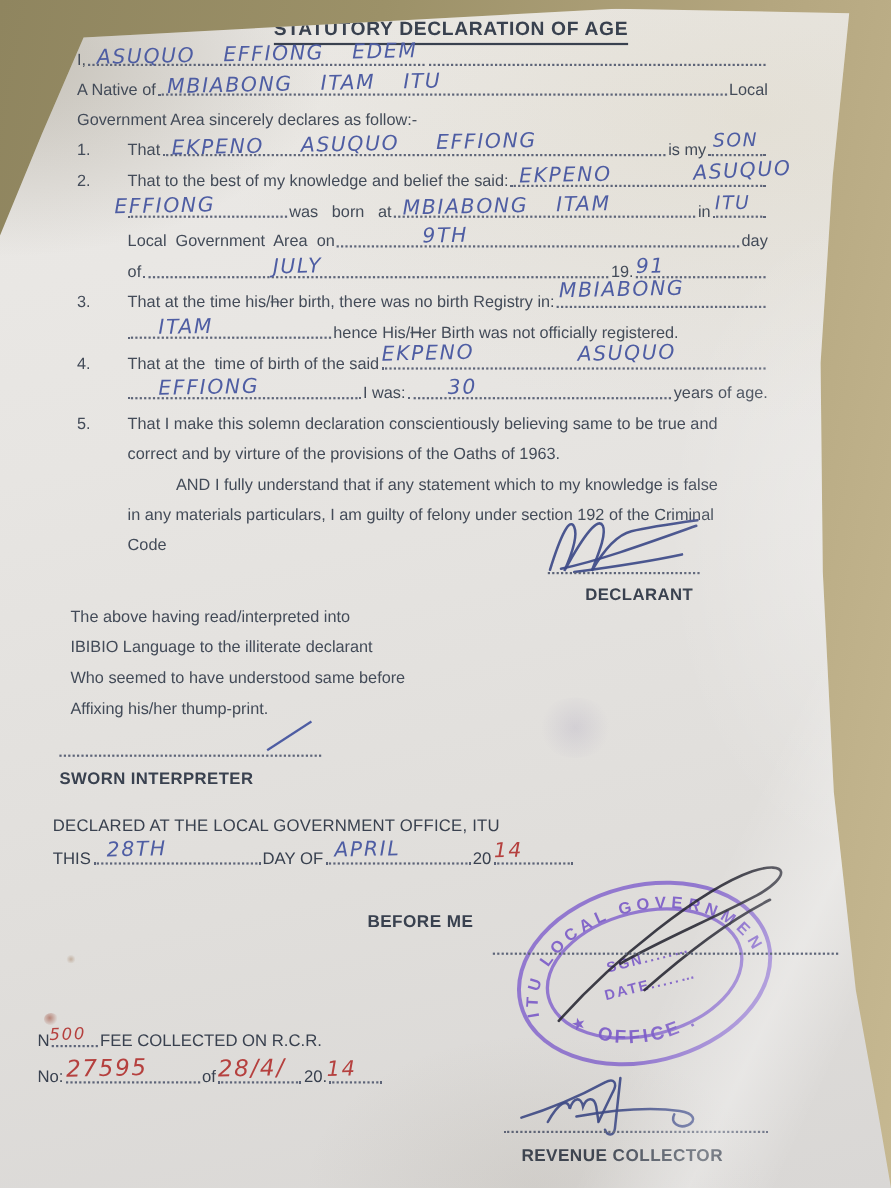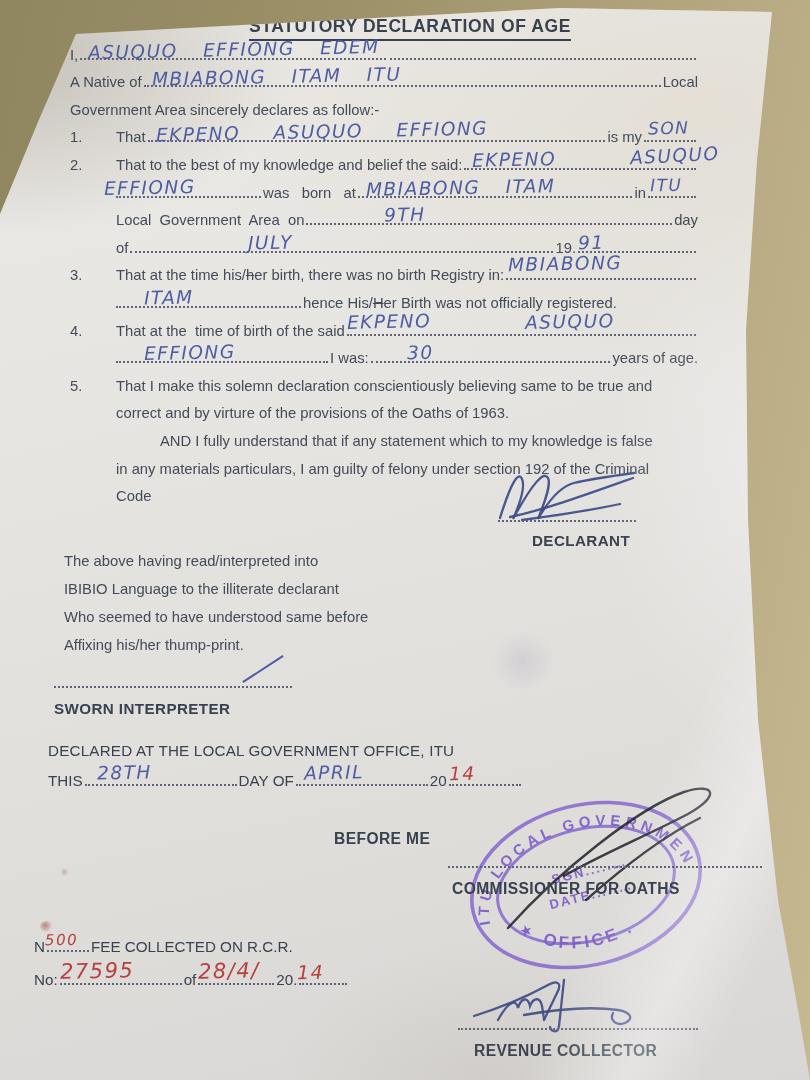--- a/index.html
+++ b/index.html
@@ -273,21 +273,20 @@
     </text>
     <text x="52" y="128" font-size="15">★</text>
   </svg>
 
   <svg class="blacksig abs" style="left:468px;top:772px" width="270" height="160" viewBox="0 0 270 160">
     <path d="M40 156 C 90 100 170 36 216 20 C 248 10 252 24 220 42 C 178 64 130 84 96 104"></path>
     <path d="M118 128 C 152 98 196 64 232 46"></path>
   </svg>
 
   <div class="dotline abs" style="left:448px;top:866px;width:314px;z-index:4"></div>
-  <div class="bold15 abs" style="left:452px;top:880px;font-size:15.6px;z-index:4">COMMISSIONER FOR OATHS</div>
 
   <div class="abs" style="left:34px;top:928px;width:400px">
     <div class="fline" style="font-size:15.2px;color:#39414f">
       <span class="pt">N</span>
       <span class="dots f" style="width:42px">
         <span class="hw red" style="left:-2px;bottom:1px;font-size:15px">500</span>
       </span>
       <span class="pt">FEE COLLECTED ON R.C.R.</span>
     </div>
     <div class="fline" style="font-size:15.2px;color:#39414f;height:33px">

